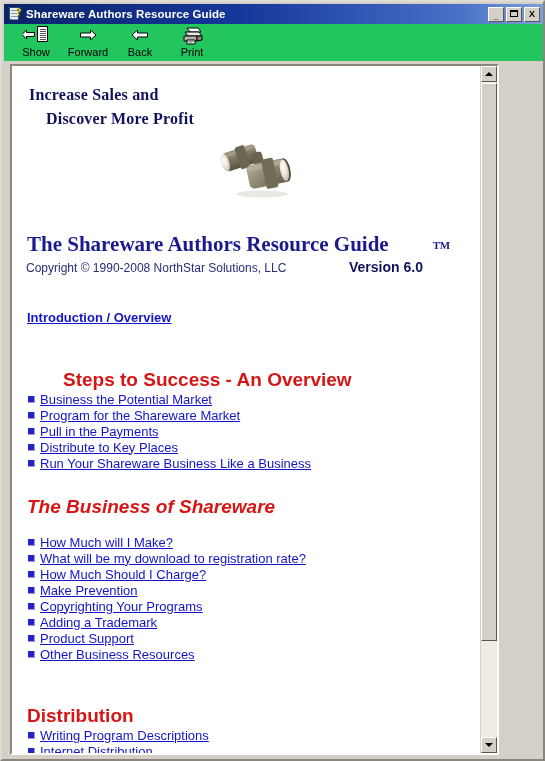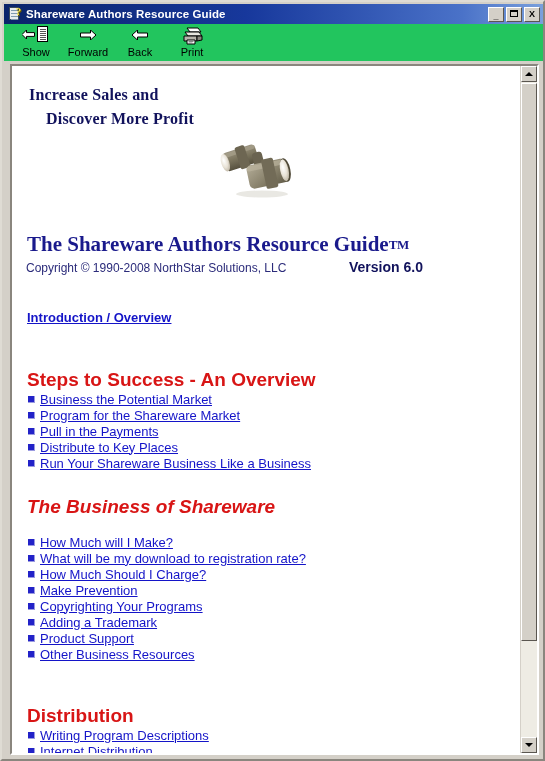--- a/index.html
+++ b/index.html
@@ -174,21 +174,21 @@
   .ic-print .pr {
     position: absolute;
     left: 5px; top: 2px;
     width: 19px; height: 16px;
   }
 
   
   .pane {
     position: absolute;
     left: 8px; top: 62px;
-    width: 529px;
+    width: 489px;
     height: 691px;
     background: #ffffff;
     border: 2px solid;
     border-color: #8a867e #ffffff #ffffff #8a867e;
     box-sizing: border-box;
     overflow: hidden;
   }
   .doc {
     position: absolute;
     left: 0; top: 0;
@@ -215,23 +215,24 @@
   }
 
   .doc-title {
     position: absolute;
     left: 15px; top: 166px;
     font: bold 21px/24px "Liberation Serif", serif;
     color: #1a1a8c;
     white-space: nowrap;
   }
   .doc-title .tm {
-    font-size: 13px;
+    font-size: 11px;
     vertical-align: 2px;
     letter-spacing: -0.3px;
+    margin-left: 44px;
   }
   .copyright {
     position: absolute;
     left: 14px; top: 194px;
     font: 12px/16px "Liberation Sans", sans-serif;
     color: #2b2b7a;
     white-space: nowrap;
   }
   .version {
     position: absolute;
@@ -466,21 +467,21 @@
       <div class="doc-title">
         <span>The Shareware Authors Resource Guide</span><span class="tm">TM</span>
       </div>
 
       <div class="copyright">Copyright © 1990-2008 NorthStar Solutions, LLC</div>
       <div class="version">Version 6.0</div>
 
       <a class="intro-link">Introduction / Overview</a>
 
       <div class="section">
-        <div class="sec-head" style="top:303px;">Steps to Success - An Overview</div>
+        <div class="sec-head" style="top:303px;margin-left:36px;">Steps to Success - An Overview</div>
         <ul class="links" style="top:325px;">
           <li>
               <span class="bullet"></span>
               <a>Business the Potential Market</a>
             </li>
           <li>
               <span class="bullet"></span>
               <a>Program for the Shareware Market</a>
             </li>
           <li>

